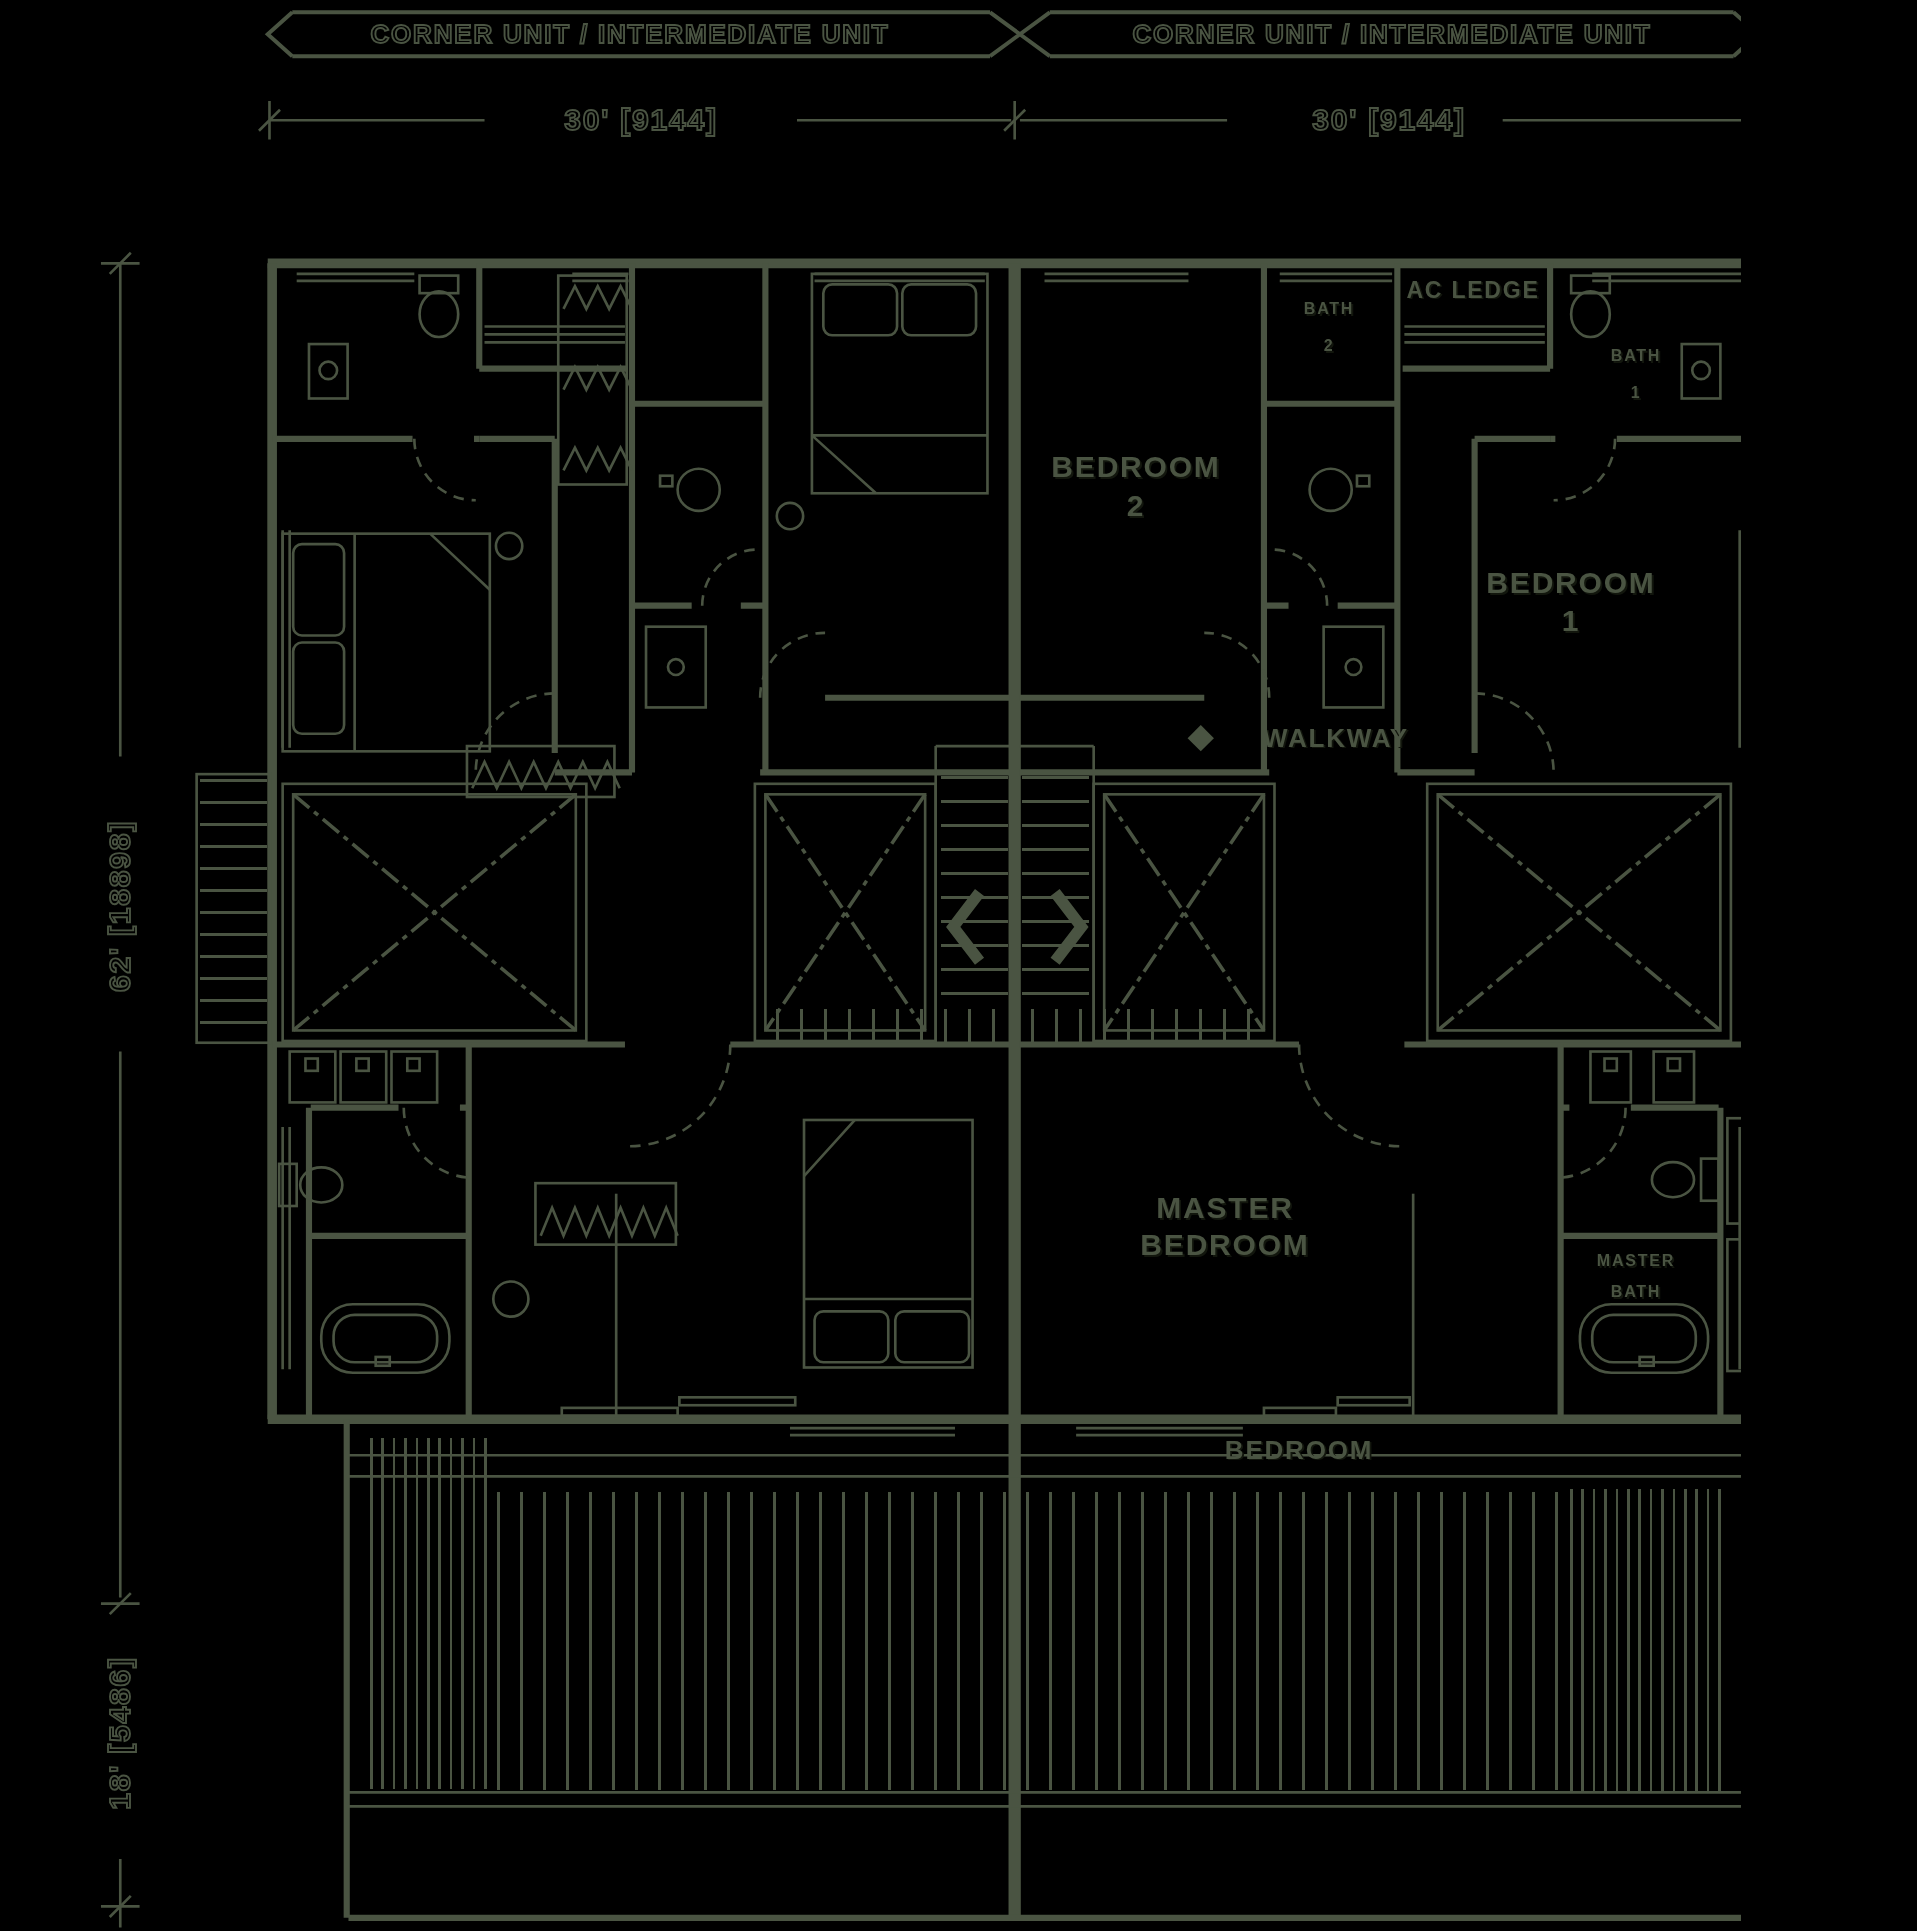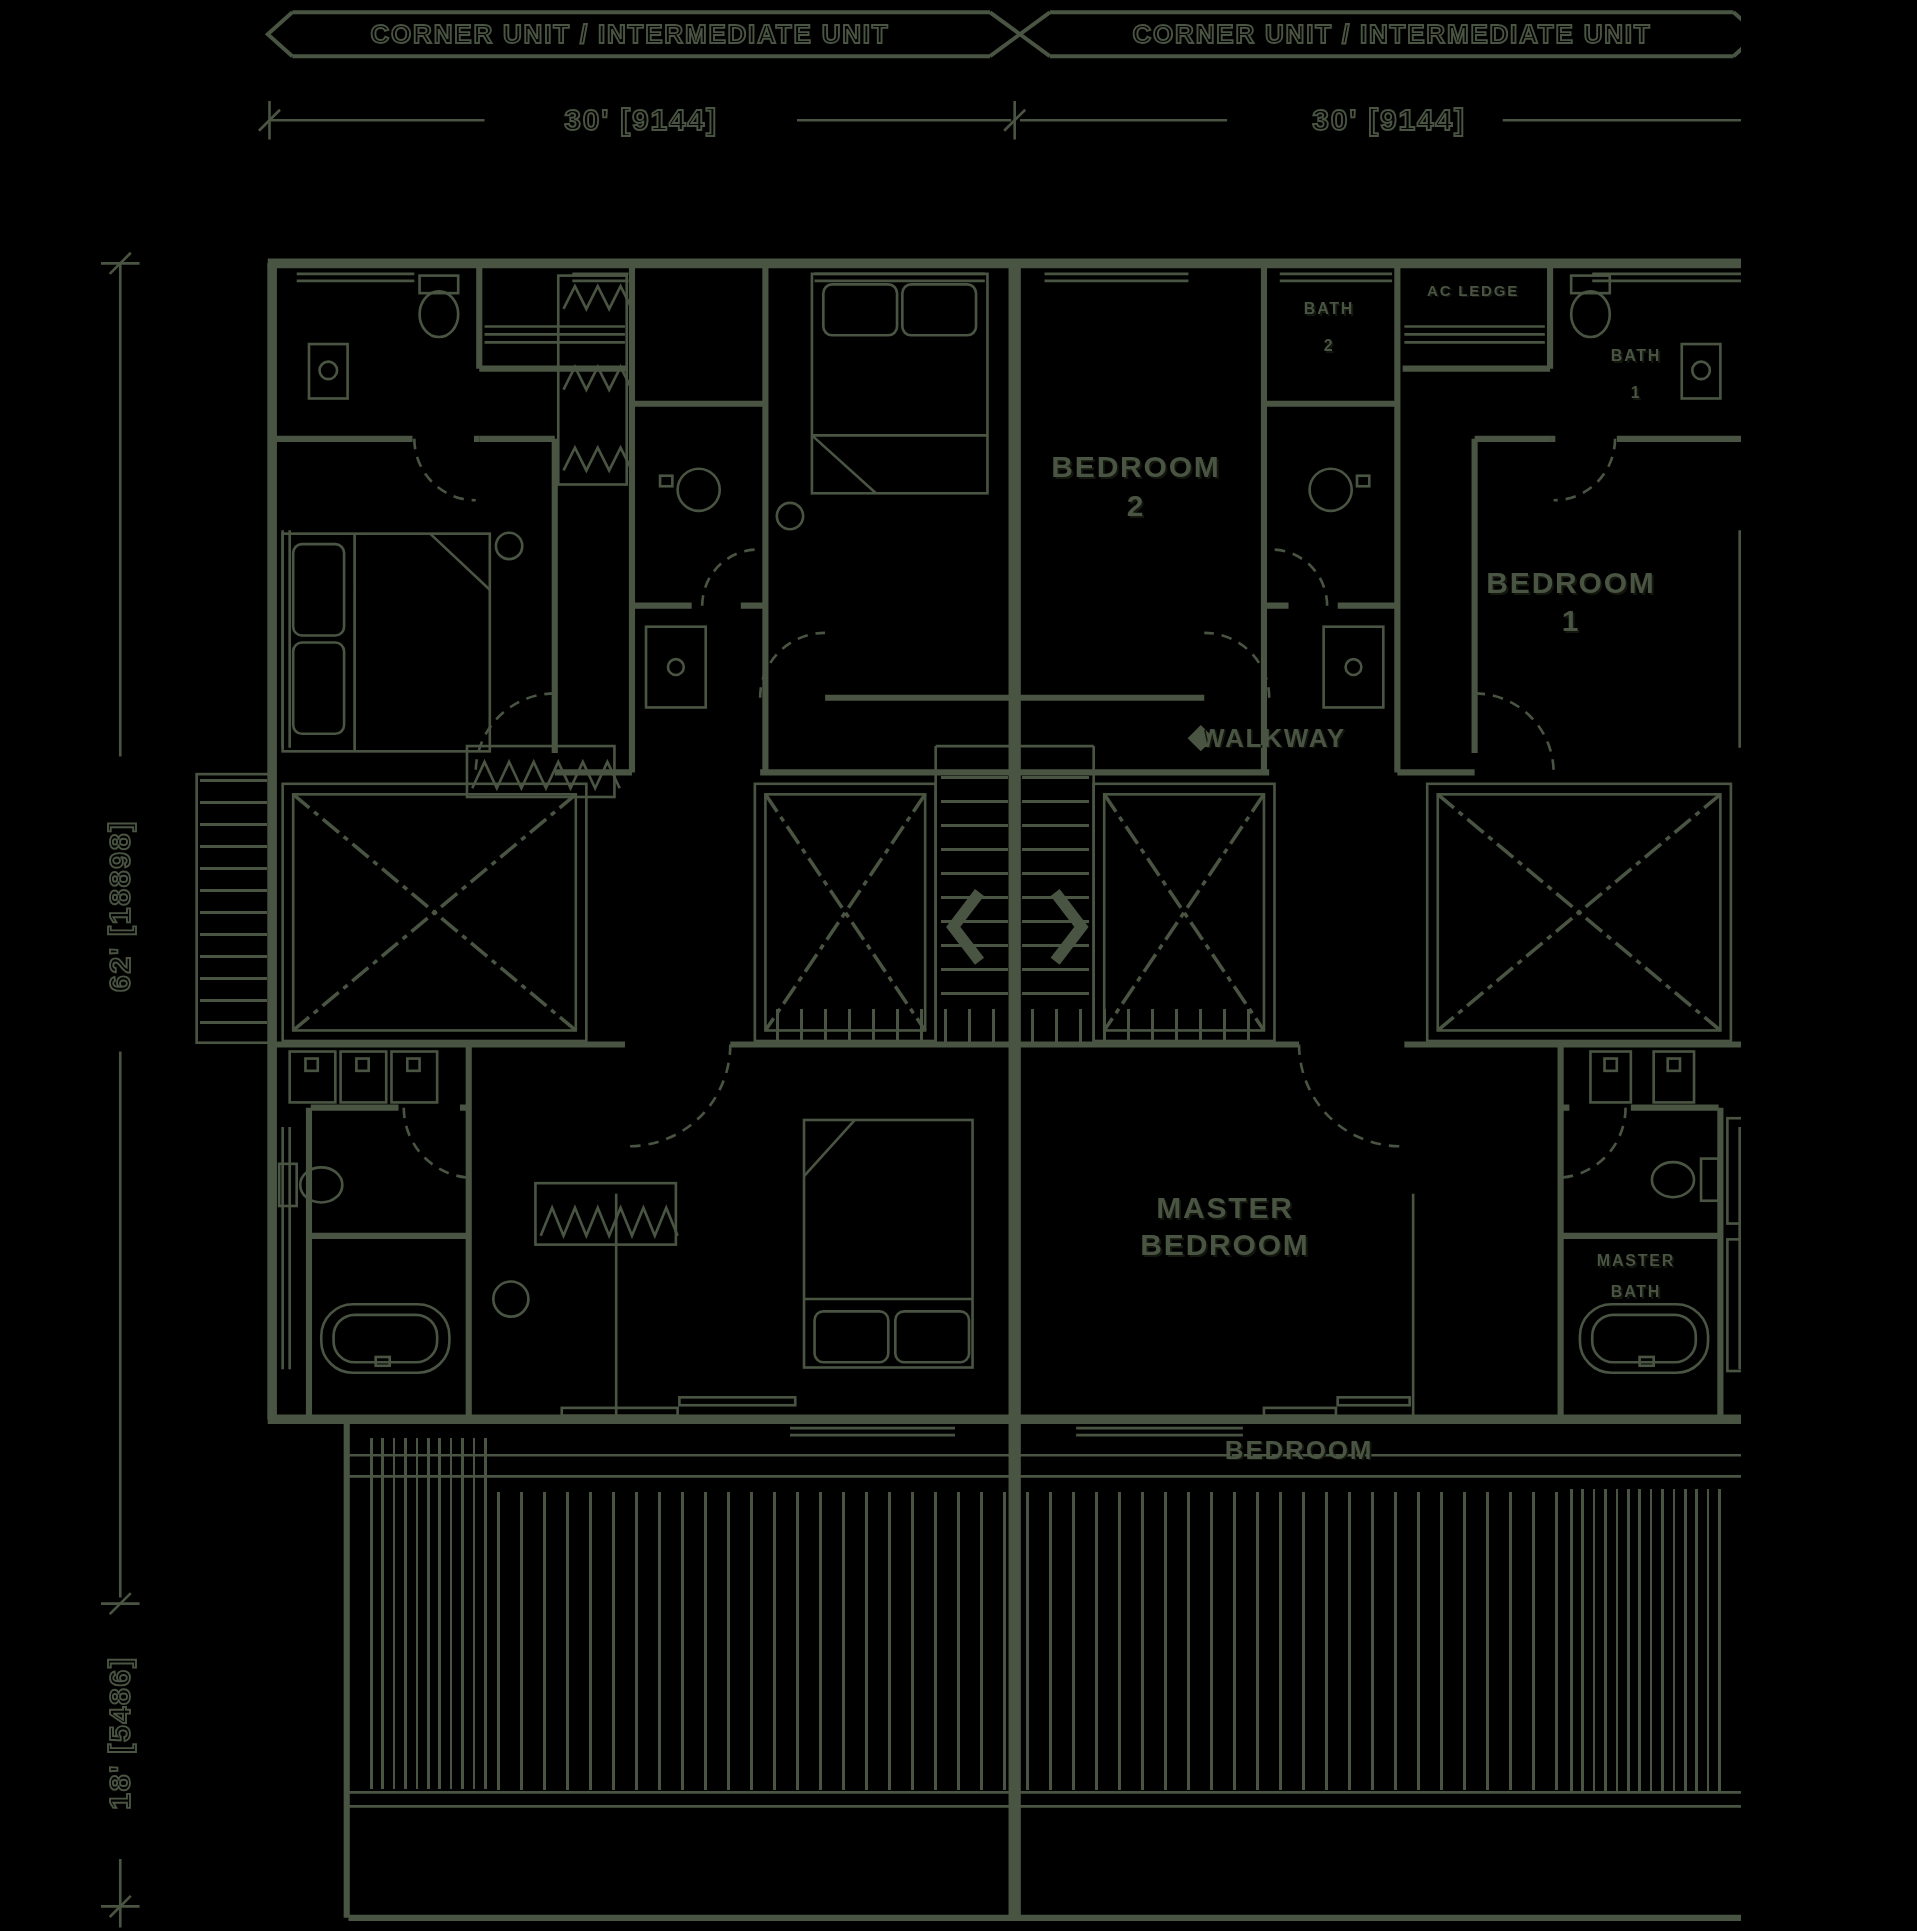--- a/index.html
+++ b/index.html
@@ -21,21 +21,21 @@
   .panel{position:absolute;}
   .louver-h{background:repeating-linear-gradient(180deg,var(--ink) 0 2.6px,transparent 2.6px 22px);}
   .tread-h {background:repeating-linear-gradient(180deg,var(--ink) 0 2.6px,transparent 2.6px 24px);}
   .tread-v {background:repeating-linear-gradient(90deg, var(--ink) 0 2.6px,transparent 2.6px 24px);}
   .screen-v{background:repeating-linear-gradient(90deg, var(--ink) 0 2.6px,transparent 2.6px 11.4px);}
   .slats-v {background:repeating-linear-gradient(90deg, var(--ink) 0 2.6px,transparent 2.6px 23px);}
   
   .lbl{position:absolute;font-weight:bold;color:var(--ink);letter-spacing:1.8px;white-space:nowrap;
        transform:translate(-50%,-50%);text-shadow:1.8px 1.8px 0 #12160d;}
   .vert{transform:translate(-50%,-50%) rotate(-90deg);}
-  .s26{font-size:15px;} .s28{font-size:16px;} .s30{font-size:26px;} .s32{font-size:30px;}
+  .s26{font-size:23px;} .s28{font-size:16px;} .s30{font-size:26px;} .s32{font-size:30px;}
   .hollow{color:var(--ink);text-shadow:none;}
   @supports (-webkit-text-stroke:1px #000){
     .hollow{color:transparent;-webkit-text-stroke:1.9px var(--ink);}
   }
 </style>
 </head>
 <body>
 
 <div id="stage">
 
@@ -252,21 +252,21 @@
 
   <div class="lbl s28" style="left:1329px;top:309px;">BATH</div>
   <div class="lbl s28" style="left:1329px;top:346px;">2</div>
   <div class="lbl s26" style="left:1473px;top:290px;">AC LEDGE</div>
   <div class="lbl s28" style="left:1636px;top:356px;">BATH</div>
   <div class="lbl s28" style="left:1636px;top:393px;">1</div>
   <div class="lbl s32" style="left:1136px;top:467px;">BEDROOM</div>
   <div class="lbl s32" style="left:1136px;top:506px;">2</div>
   <div class="lbl s32" style="left:1571px;top:583px;">BEDROOM</div>
   <div class="lbl s32" style="left:1571px;top:621px;">1</div>
-  <div class="lbl s30" style="left:1273px;top:738px;">WALKWAY</div>
+  <div class="lbl s30" style="left:1336px;top:738px;">WALKWAY</div>
   <div class="lbl s32" style="left:1225px;top:1208px;">MASTER</div>
   <div class="lbl s32" style="left:1225px;top:1245px;">BEDROOM</div>
   <div class="lbl s28" style="left:1636px;top:1261px;">MASTER</div>
   <div class="lbl s28" style="left:1636px;top:1292px;">BATH</div>
   <div class="lbl s30" style="left:1299px;top:1450px;">BEDROOM</div>
 
 </div>
 
 
 </body></html>

